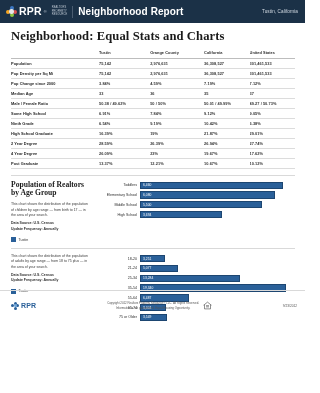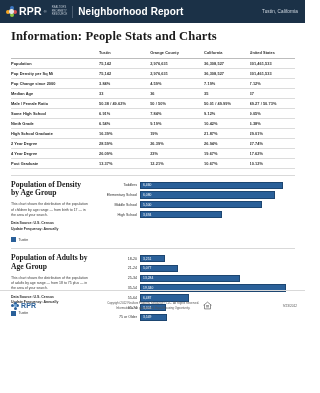--- a/index.html
+++ b/index.html
@@ -138,21 +138,21 @@
         <span>REALTORS</span>
         <span>PROPERTY</span>
         <span>RESOURCE</span>
       </span>
     </div>
     <span class="bar-div"></span>
     <span class="topbar-title">Neighborhood Report</span>
     <span class="topbar-loc">Tustin, California</span>
   </div>
 
-  <div class="page-title">Information: People Stats and Charts</div>
+  <div class="page-title">Neighborhood: Equal Stats and Charts</div>
 
   <div class="table-wrap">
     <table class="stats">
       <thead>
         <tr class="head">
           <th class="c0"></th>
           <th class="c1">Tustin</th>
           <th class="c2">Orange County</th>
           <th class="c3">California</th>
           <th class="c4">United States</th>
@@ -236,21 +236,21 @@
             <td class="c3">10.67%</td>
             <td class="c4">10.12%</td>
           </tr>
         </tbody>
     </table>
   </div>
 
   <div class="rule"></div>
   <div class="chart-block">
     <div class="chart-left">
-      <div class="chart-title">Population of Density by Age Group</div>
+      <div class="chart-title">Population of Realtors by Age Group</div>
       <div class="chart-desc">This chart shows the distribution of the population of children by age range — from birth to 17 — in the area of your search.</div>
       <div class="chart-meta">Data Source: U.S. Census</div>
       <div class="chart-meta">Update Frequency: Annually</div>
       <div class="legend">
         <span class="legend-swatch"></span>
         <span class="legend-label">Tustin</span>
       </div>
     </div>
     <div class="chart-right">
         <div class="bar-row">
@@ -284,21 +284,20 @@
               <span class="bar-value">3,694</span>
             </div>
           </div>
         </div>
       </div>
   </div>
 
   <div class="rule"></div>
   <div class="chart-block">
     <div class="chart-left">
-      <div class="chart-title">Population of Adults by Age Group</div>
       <div class="chart-desc">This chart shows the distribution of the population of adults by age range — from 18 to 75 plus — in the area of your search.</div>
       <div class="chart-meta">Data Source: U.S. Census</div>
       <div class="chart-meta">Update Frequency: Annually</div>
       <div class="legend">
         <span class="legend-swatch"></span>
         <span class="legend-label">Tustin</span>
       </div>
     </div>
     <div class="chart-right">
         <div class="bar-row">

